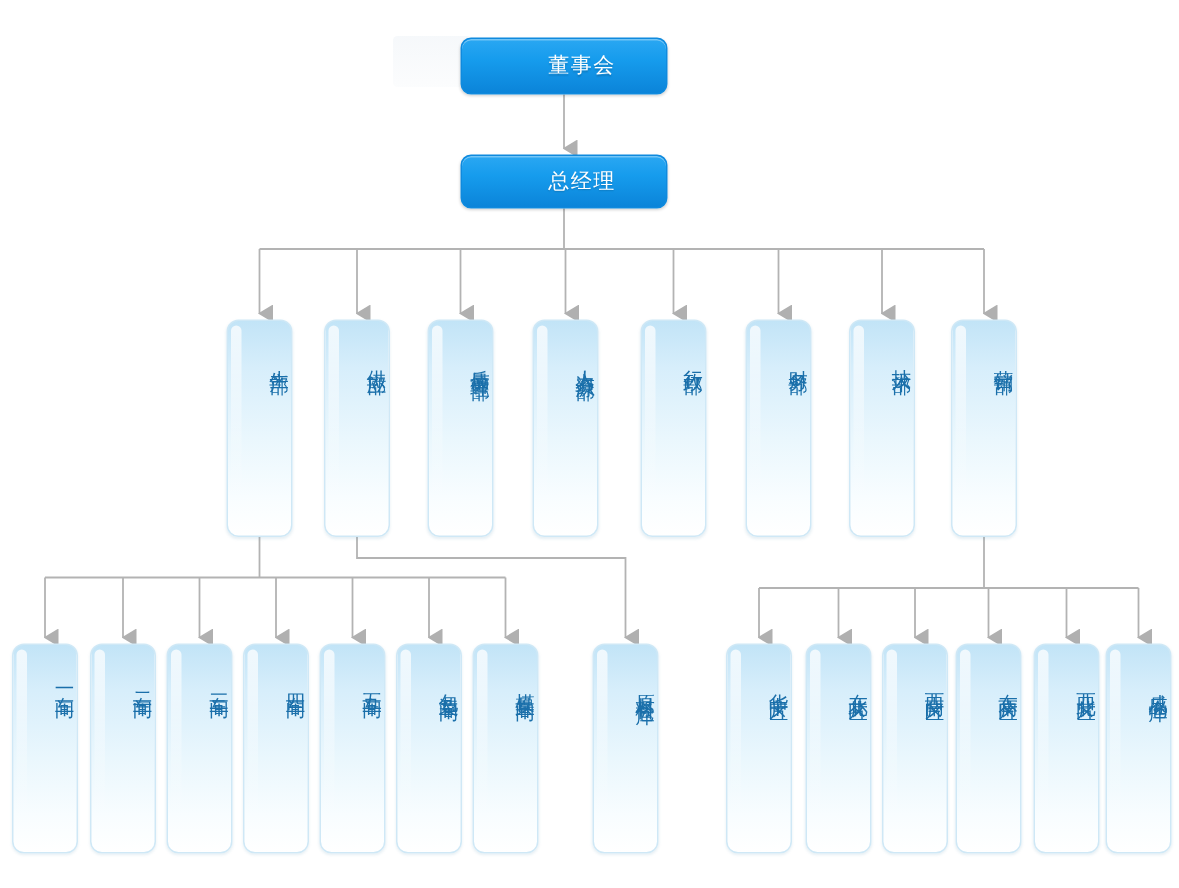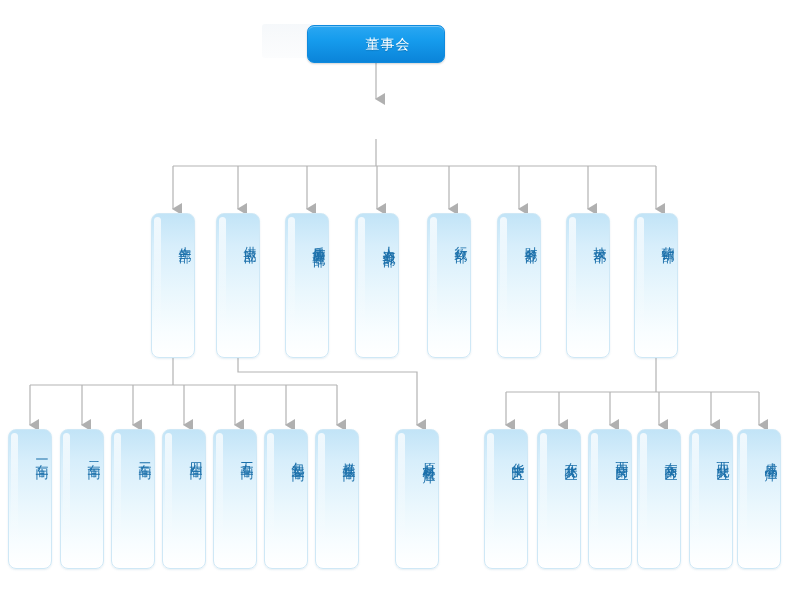--- a/index.html
+++ b/index.html
@@ -153,20 +153,23 @@
       <path d="M659,392 L659,425" marker-end="url(#arrow-down)"></path>
       <path d="M711,392 L711,425" marker-end="url(#arrow-down)"></path>
       <path d="M759,392 L759,425" marker-end="url(#arrow-down)"></path>
     </g>
   </svg>
 
   <div class="node primary" style="left:307px; top:25px; width:138px; height:38px;">
     <span class="node-label">董事会</span>
   </div>
 
+  <div class="node primary" style="left:307px; top:103px; width:138px; height:36px;">
+    <span class="node-label">总经理</span>
+  </div>
 
   <div class="node unit" style="left:151px; top:213px; width:44px; height:145px;">
     <span class="node-label">生产部</span>
   </div>
   <div class="node unit" style="left:216px; top:213px; width:44px; height:145px;">
     <span class="node-label">供应部</span>
   </div>
   <div class="node unit" style="left:285px; top:213px; width:44px; height:145px;">
     <span class="node-label">质量管理部</span>
   </div>

